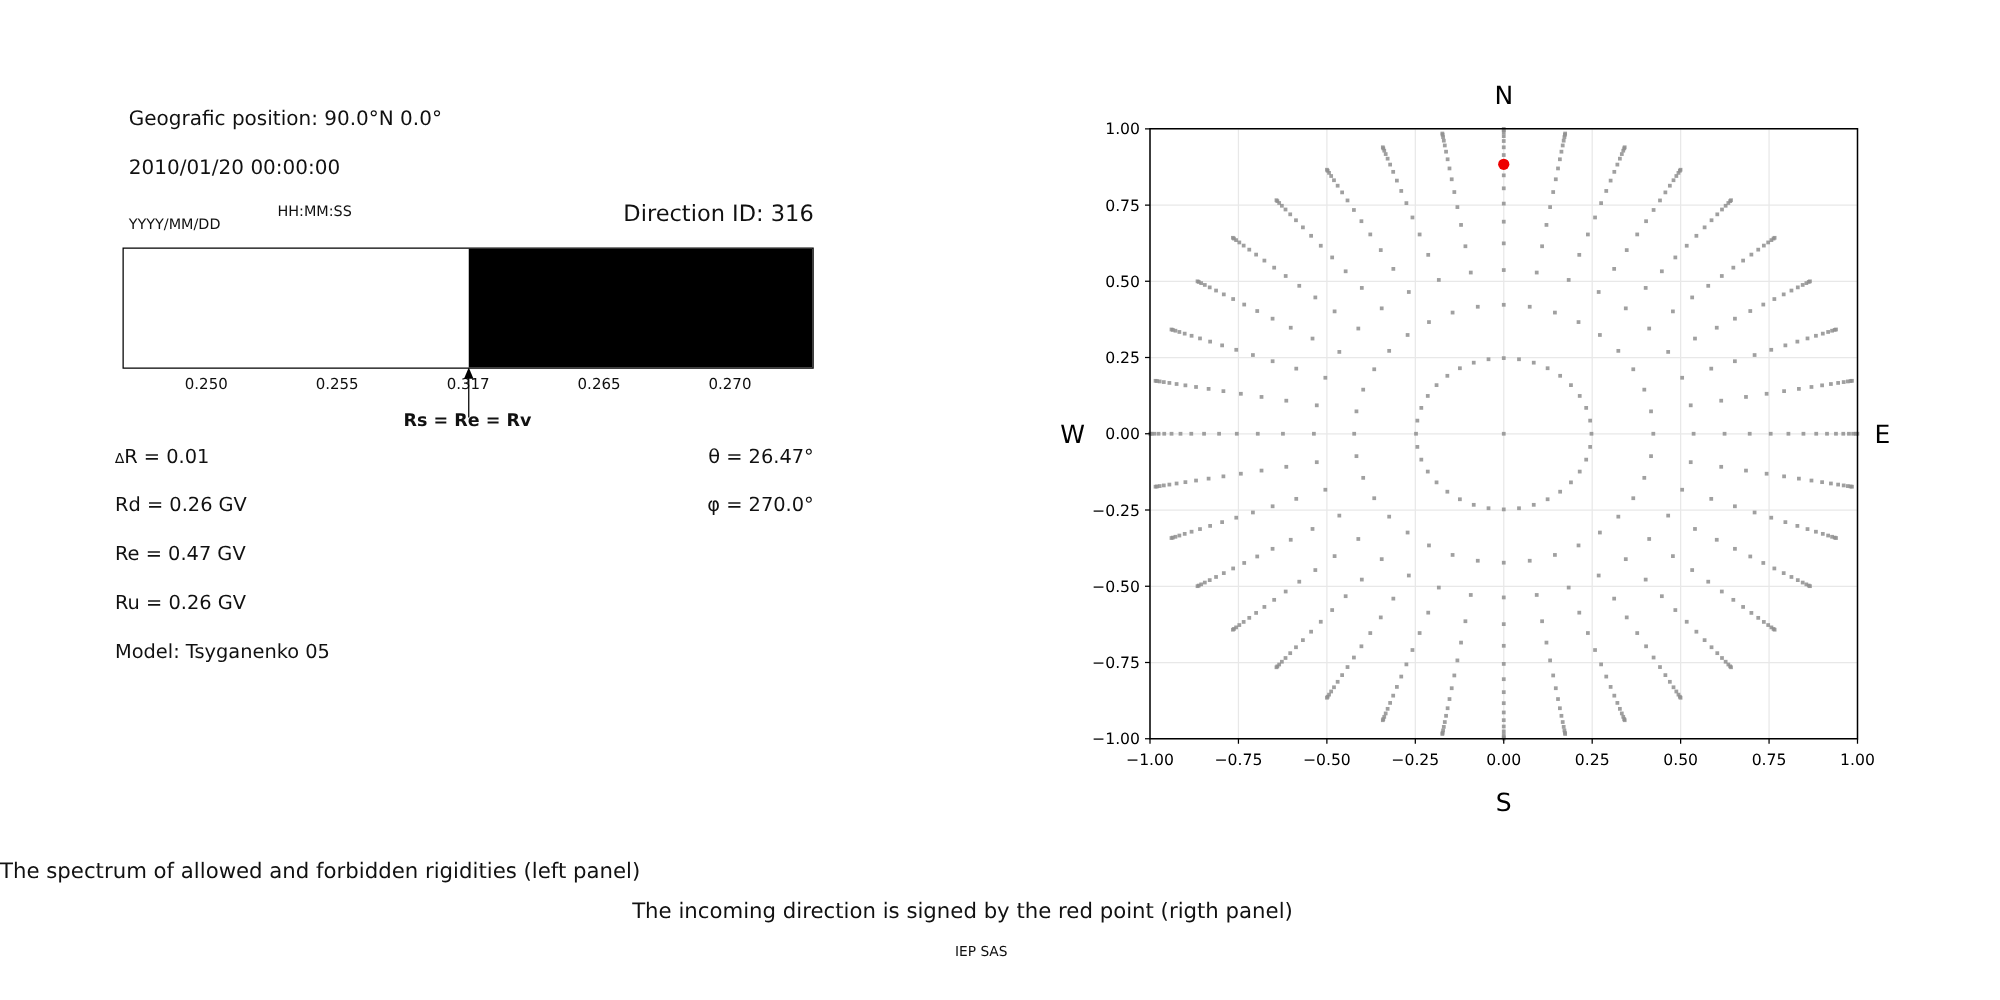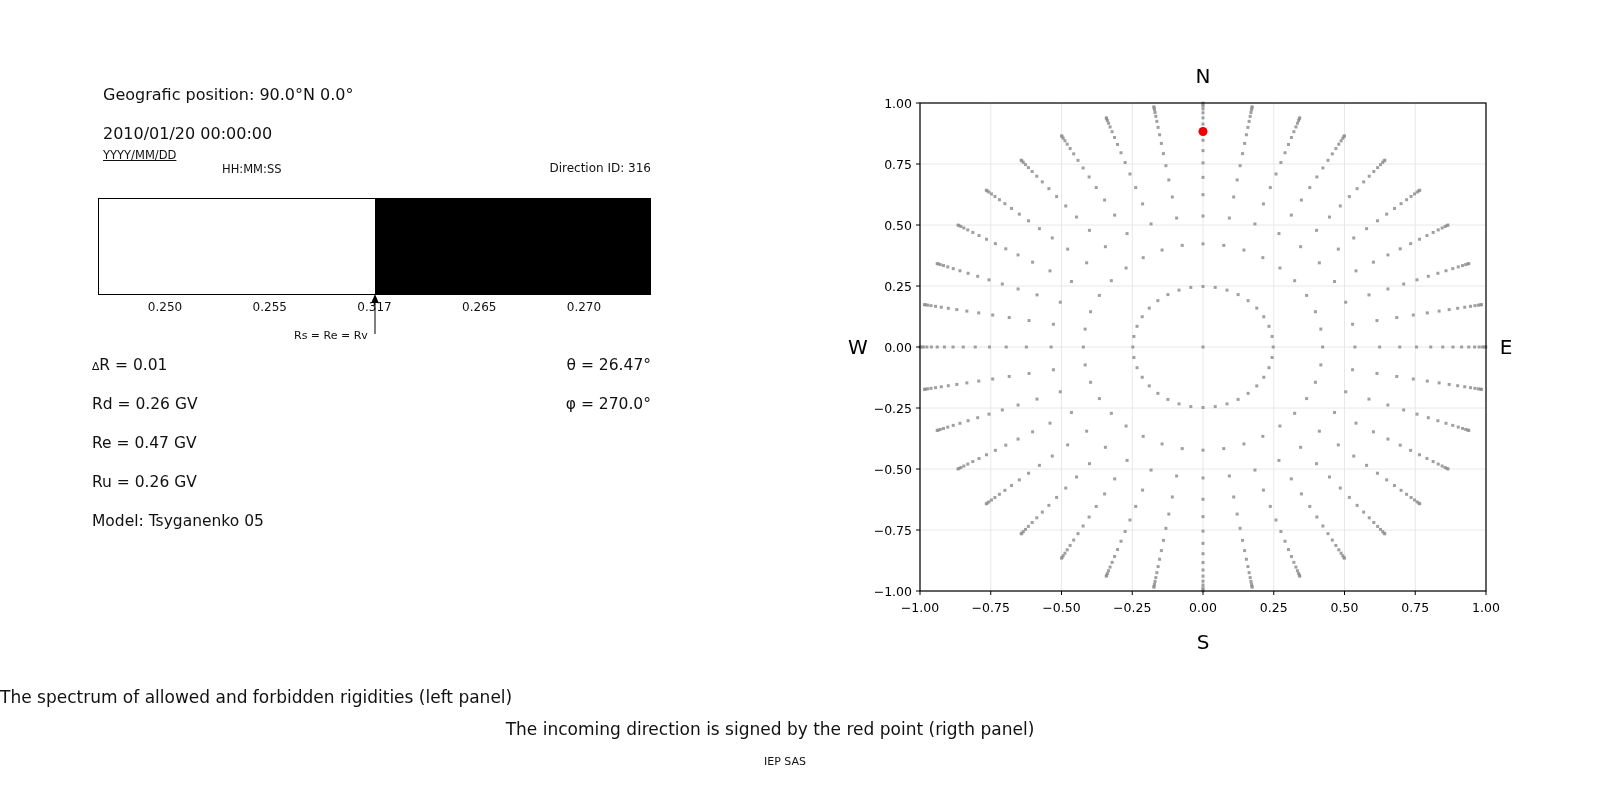--- a/index.html
+++ b/index.html
@@ -3,28 +3,28 @@
 <meta charset="utf-8">
 <style>
   html,body{margin:0;padding:0;background:#fff;}
   body{width:1600px;height:800px;position:relative;overflow:hidden;
        font-family:"DejaVu Sans","Liberation Sans",sans-serif;color:#111;}
   .abs{position:absolute;white-space:nowrap;}
   .t16{font-size:16px;}
   .t11{font-size:11.5px;}
   #geo-line{left:103px;top:85px;}
   #dt-line{left:103px;top:124px;}
-  #date-fmt{left:103px;top:148px;text-decoration:underline;}
+  #date-fmt{left:103px;top:172px;}
   #time-fmt{left:222px;top:162px;}
-  #dir-id{left:98px;top:161px;width:553px;text-align:right;font-size:12px;}
+  #dir-id{left:98px;top:161px;width:553px;text-align:right;font-size:18px;}
   #spectrum-bar{left:98px;top:198px;width:553px;height:97px;border:1.4px solid #000;background:#fff;box-sizing:border-box;}
   #forbidden-region{position:absolute;top:0;bottom:0;right:0;background:#000;}
   #spectrum-ticks .tick-label{position:absolute;top:300px;transform:translateX(-50%);font-size:12px;}
   #arrow-svg{left:366px;top:294px;}
-  #rs-label{left:294px;top:329px;width:160px;text-align:left;font-size:11px;}
+  #rs-label{left:294px;top:329px;width:160px;text-align:center;font-size:14px;font-weight:bold;}
   .param-left{left:92px;font-size:15.5px;}
   .param-right{left:98px;width:553px;text-align:right;font-size:15.5px;}
   .delta-sym{font-size:11px;}
   #caption1{left:0;top:687px;width:1540px;font-size:17px;}
   #caption2{left:0;top:719px;width:1540px;text-align:center;font-size:17px;}
   #credit{left:0;top:755px;width:1570px;text-align:center;font-size:11px;}
   #dirplot-svg{left:820px;top:55px;}
   svg text{font-family:"DejaVu Sans","Liberation Sans",sans-serif;}
 </style>
 </head>

